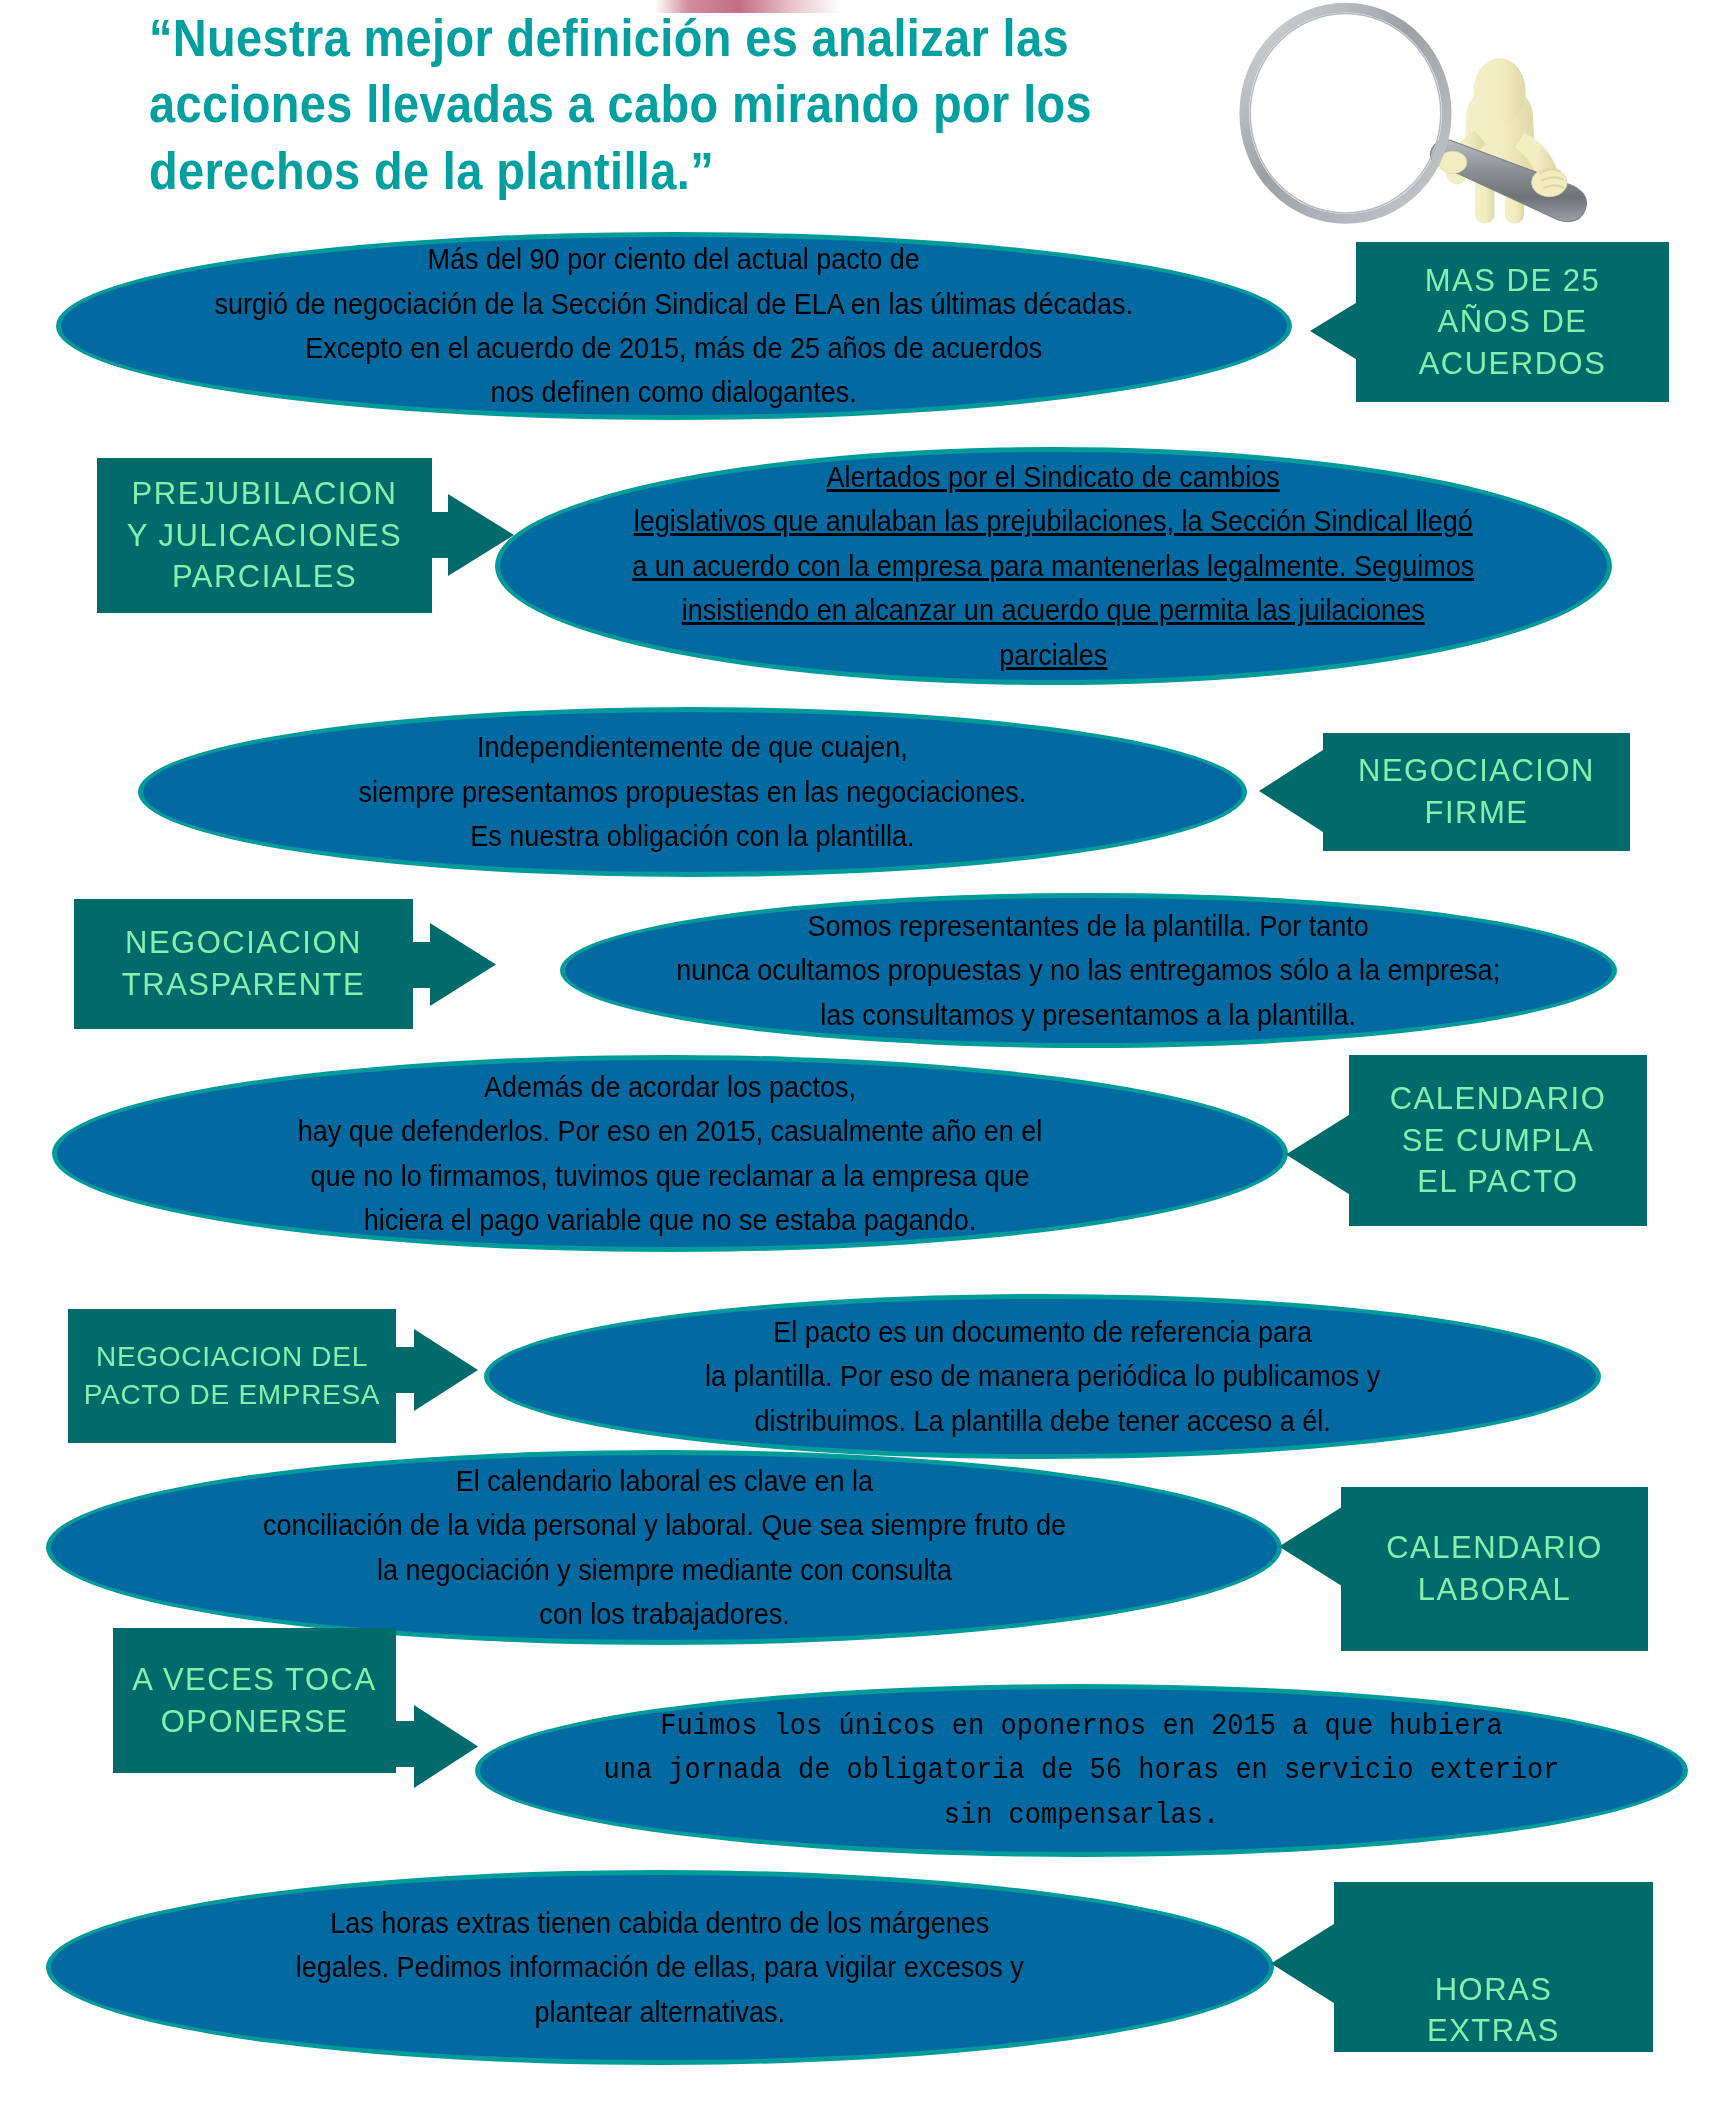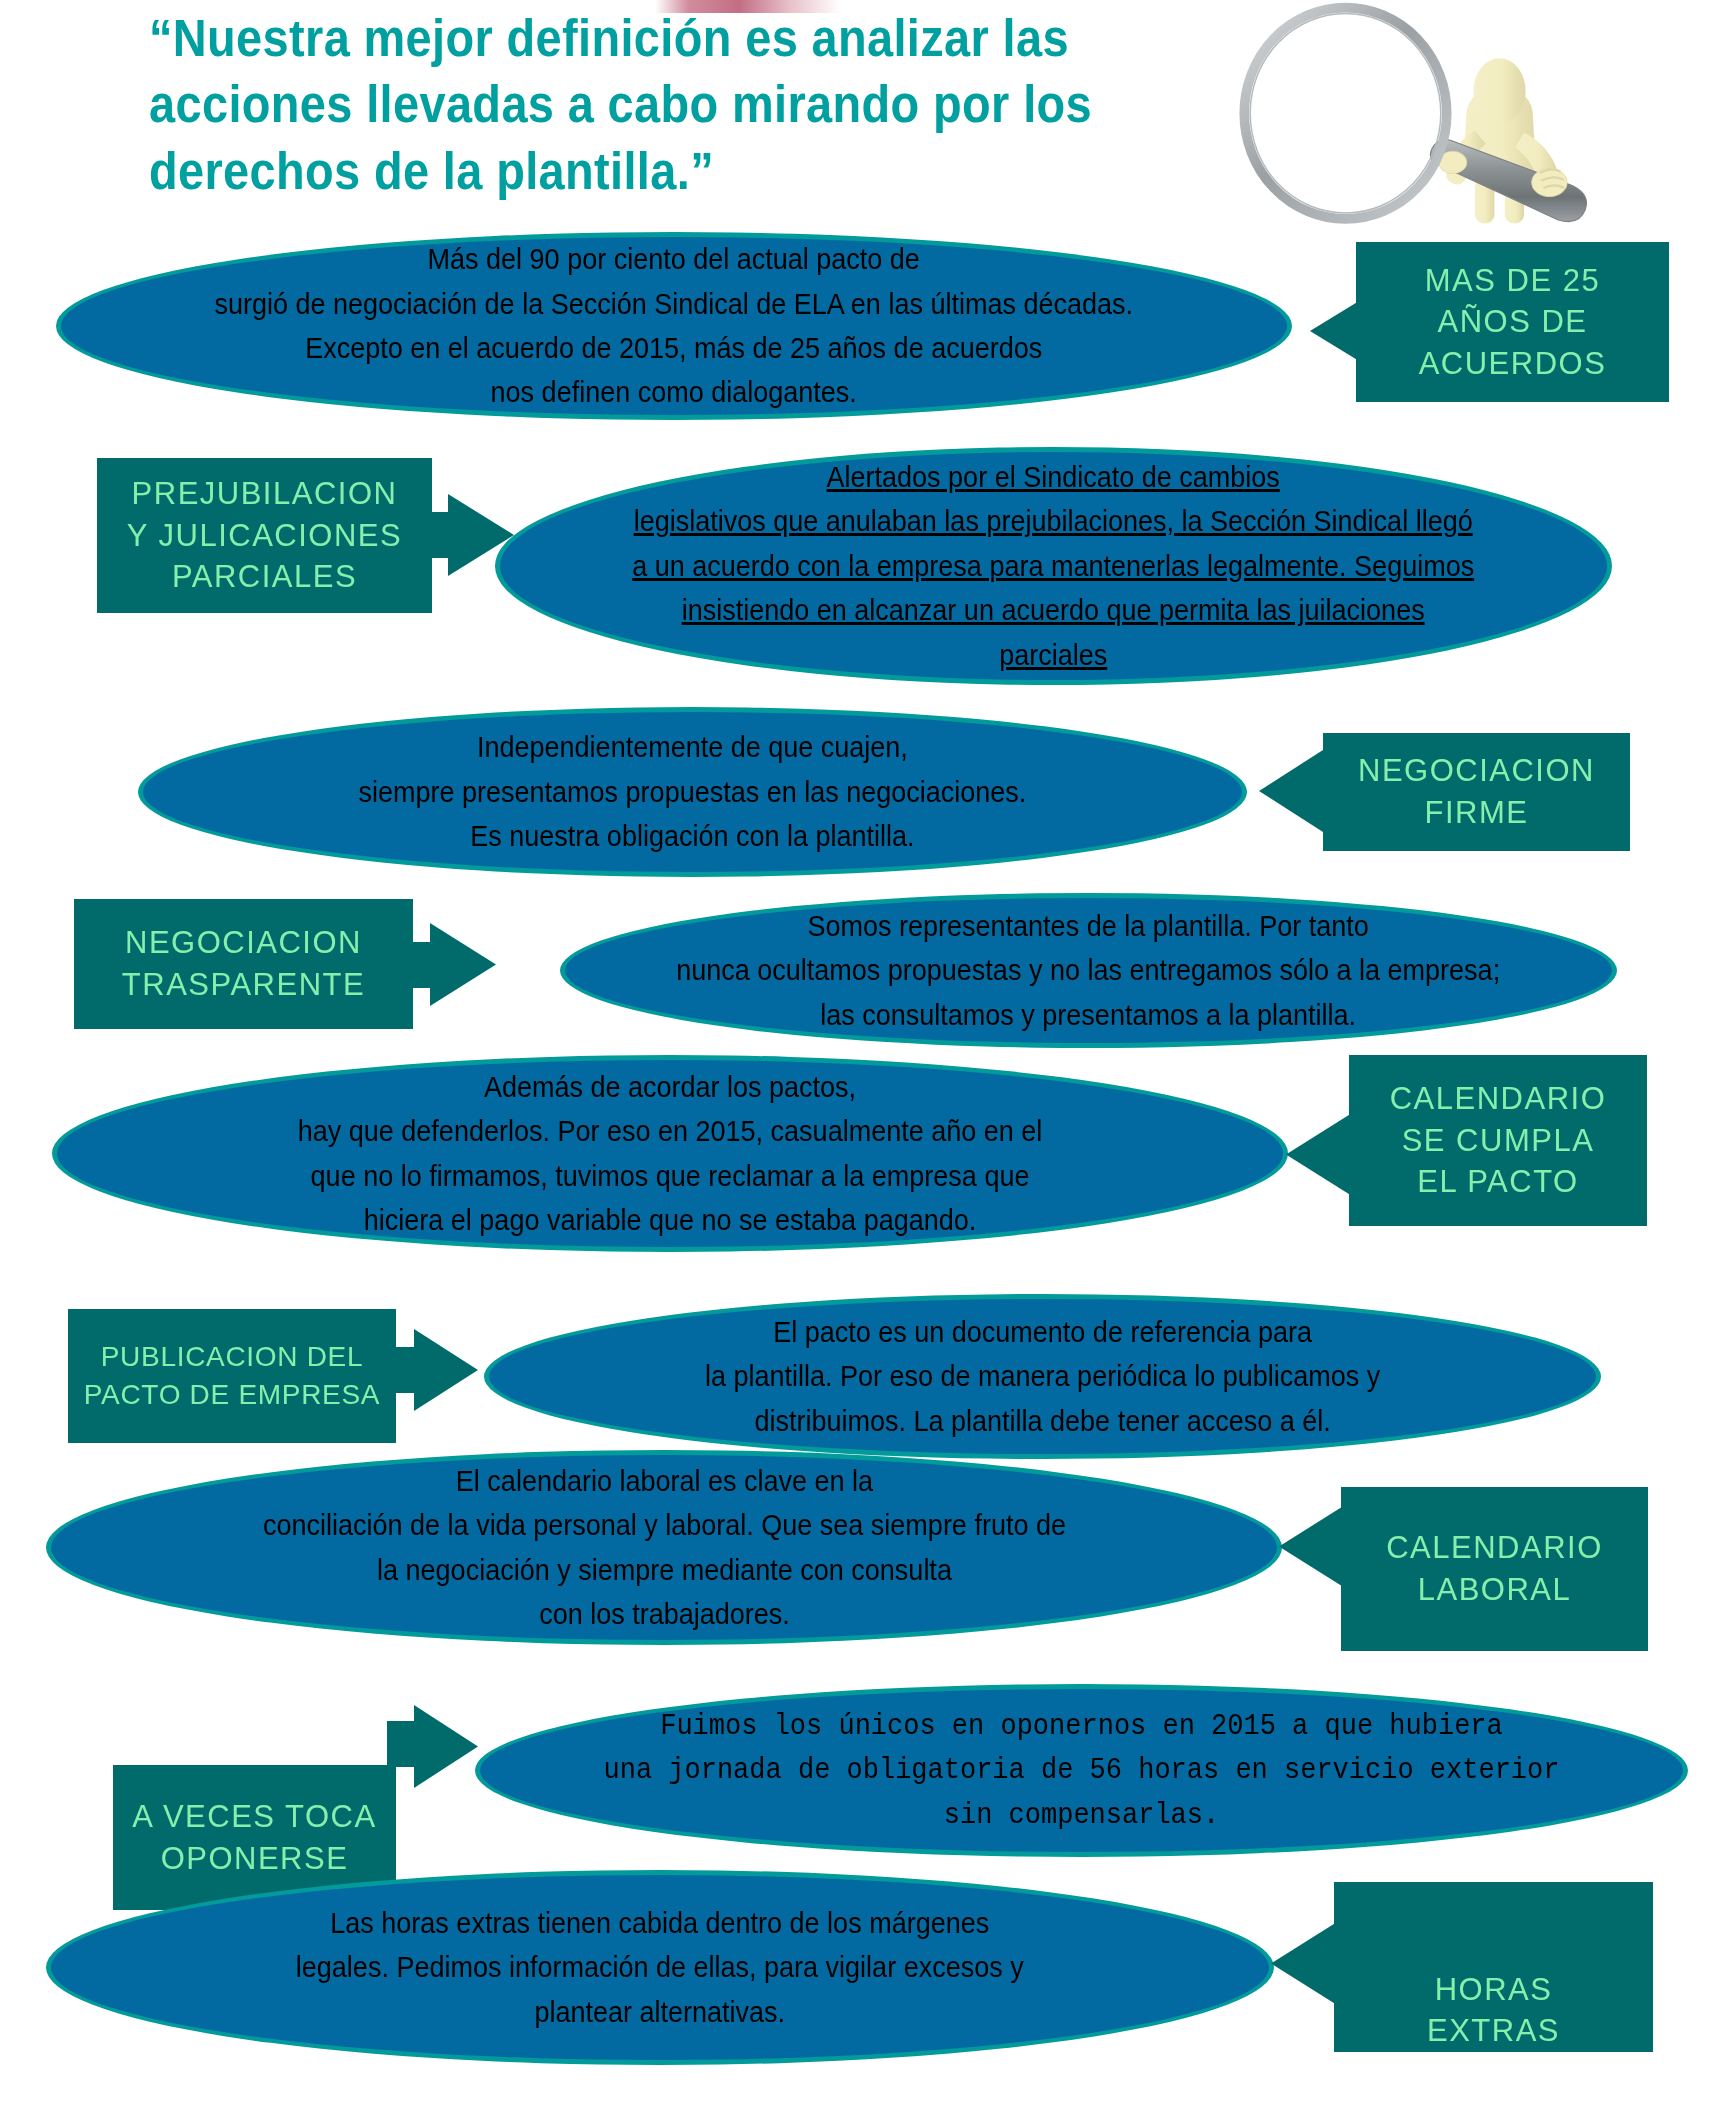--- a/index.html
+++ b/index.html
@@ -229,21 +229,21 @@
   <div class="arrow-stem" style="left:1338px; top:1131px; width:37px; height:46px;"></div>
   <div class="label" style="left:1349px; top:1055px; width:298px; height:171px;">
     <div class="label-text">CALENDARIO
 SE CUMPLA
 EL PACTO</div>
   </div>
 </div>
 
 <div class="row">
   <div class="label" style="left:68px; top:1309px; width:328px; height:134px;">
-    <div class="label-text sm">PUBLICACION DEL
+    <div class="label-text sm">NEGOCIACION DEL
 PACTO DE EMPRESA</div>
   </div>
   <div class="arrow-stem" style="left:387px; top:1347px; width:39px; height:46px;"></div>
   <div class="arrow right" style="left:414px; top:1329px; width:64px; height:82px;"></div>
   <div class="ellipse" style="left:484px; top:1294px; width:1117px; height:165px;">
     <div class="ellipse-text">El pacto es un documento de referencia para
 la plantilla. Por eso de manera periódica lo publicamos y
 distribuimos. La plantilla debe tener acceso a él.</div>
   </div>
 </div>
@@ -257,21 +257,21 @@
   </div>
   <div class="arrow left" style="left:1279px; top:1505px; width:66px; height:83px;"></div>
   <div class="arrow-stem" style="left:1331px; top:1524px; width:37px; height:46px;"></div>
   <div class="label" style="left:1341px; top:1487px; width:307px; height:164px;">
     <div class="label-text">CALENDARIO
 LABORAL</div>
   </div>
 </div>
 
 <div class="row">
-  <div class="label" style="left:113px; top:1765px; width:283px; height:145px;">
+  <div class="label" style="left:113px; top:1628px; width:283px; height:145px;">
     <div class="label-text">A VECES TOCA
 OPONERSE</div>
   </div>
   <div class="arrow-stem" style="left:387px; top:1721px; width:40px; height:46px;"></div>
   <div class="arrow right" style="left:414px; top:1705px; width:64px; height:83px;"></div>
   <div class="ellipse" style="left:475px; top:1684px; width:1213px; height:173px;font-family:Liberation Mono, monospace;">
     <div class="ellipse-text">Fuimos los únicos en oponernos en 2015 a que hubiera
 una jornada de obligatoria de 56 horas en servicio exterior
 sin compensarlas.</div>
   </div>

